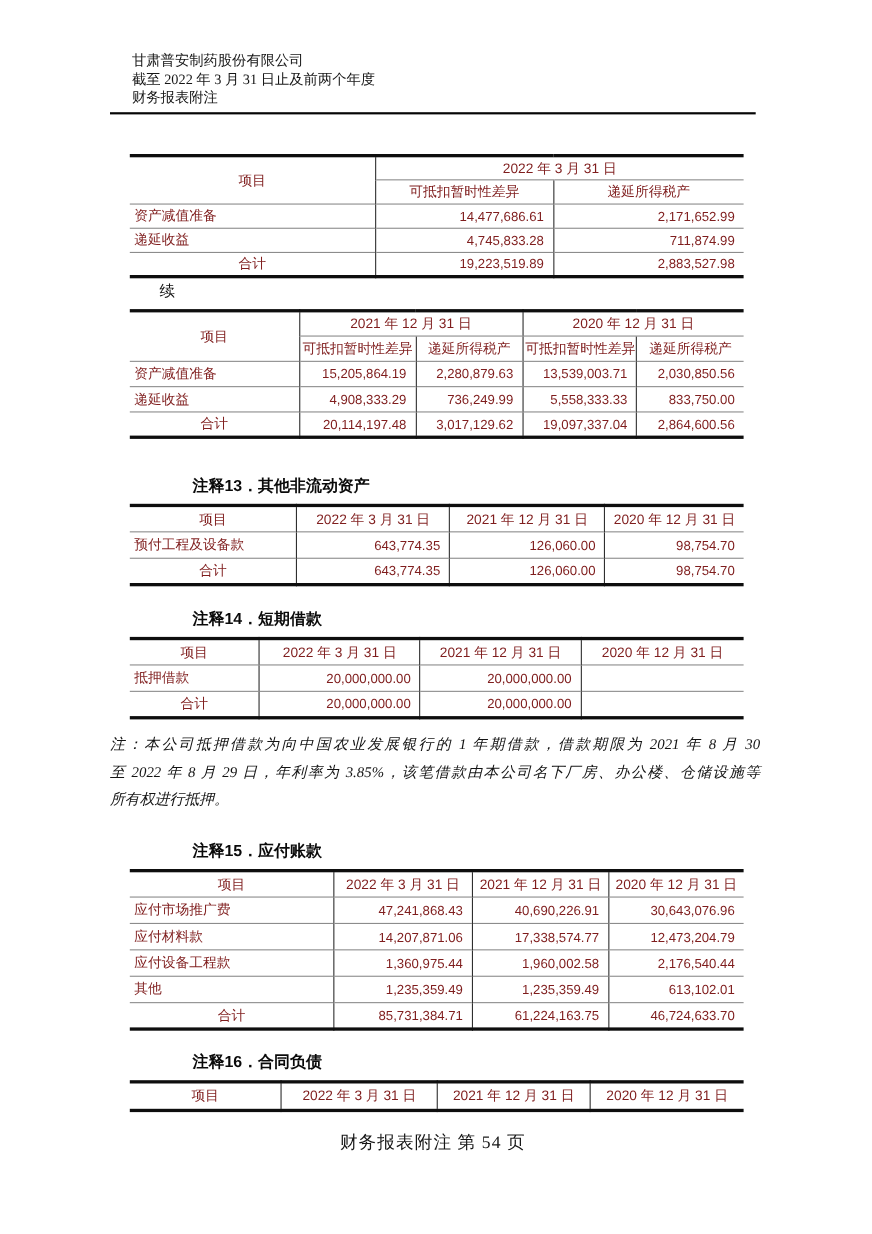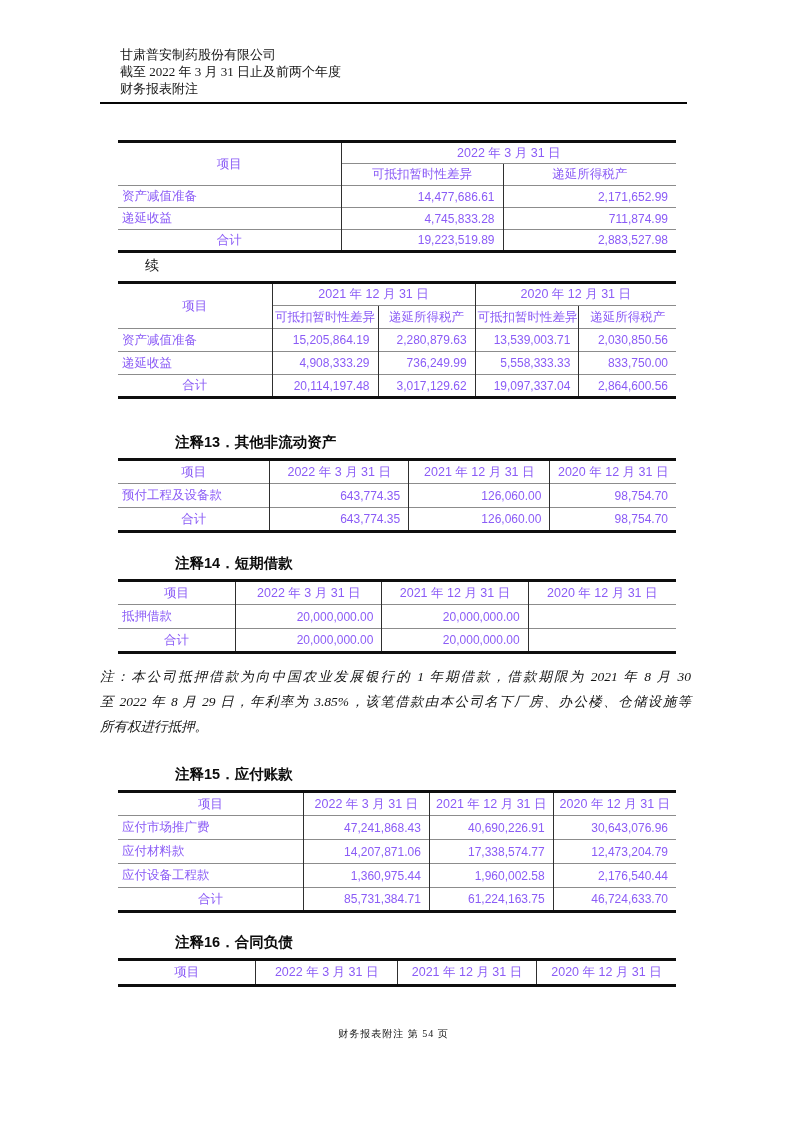--- a/index.html
+++ b/index.html
@@ -27,21 +27,21 @@
     height: 0;
   }
   table.t {
     border-collapse: collapse;
     table-layout: fixed;
     width: 558px;
     margin-left: 18px;
     border-top: 3px solid #0e0e0e;
     border-bottom: 3px solid #0e0e0e;
     font-family: "Liberation Sans", "DejaVu Sans", sans-serif;
-    color: #8b5cf6;
+    color: #7f1d1d;
   }
   .t td {
     padding: 0 8px 0 4px;
     vertical-align: middle;
     font-size: 12.5px;
     border-left: 1px solid #2f2f2f;
     border-top: 1px solid #8c8c8c;
     overflow: hidden;
     white-space: nowrap;
   }
@@ -80,24 +80,24 @@
     font-family: "Liberation Serif", "DejaVu Serif", serif;
     font-size: 13.5px;
     line-height: 25px;
     width: 591px;
     color: #131313;
     font-style: italic;
   }
   .note-para .line { display: block; }
   .note-para .line.j { text-align: justify; text-align-last: justify; }
   .page-footer {
-    margin-top: 40px;
+    margin-top: 18px;
     text-align: center;
     font-family: "Liberation Serif", "DejaVu Serif", serif;
-    font-size: 10px;
+    font-size: 16px;
     letter-spacing: 1px;
     color: #151515;
   }
 </style>
 </head>
 <body>
 
 <div class="page">
   <div class="content">
 
@@ -280,20 +280,26 @@
           <td class="num">17,338,574.77</td>
           <td class="num">12,473,204.79</td>
         </tr>
         <tr>
           <td class="c0 item">应付设备工程款</td>
           <td class="num">1,360,975.44</td>
           <td class="num">1,960,002.58</td>
           <td class="num">2,176,540.44</td>
         </tr>
         <tr>
+          <td class="c0 item">其他</td>
+          <td class="num">1,235,359.49</td>
+          <td class="num">1,235,359.49</td>
+          <td class="num">613,102.01</td>
+        </tr>
+        <tr>
           <td class="c0 center">合计</td>
           <td class="num">85,731,384.71</td>
           <td class="num">61,224,163.75</td>
           <td class="num">46,724,633.70</td>
         </tr>
       </tbody>
     </table>
 
     <div class="sec-heading h16">注释16．合同负债</div>
     <table class="t t6">

